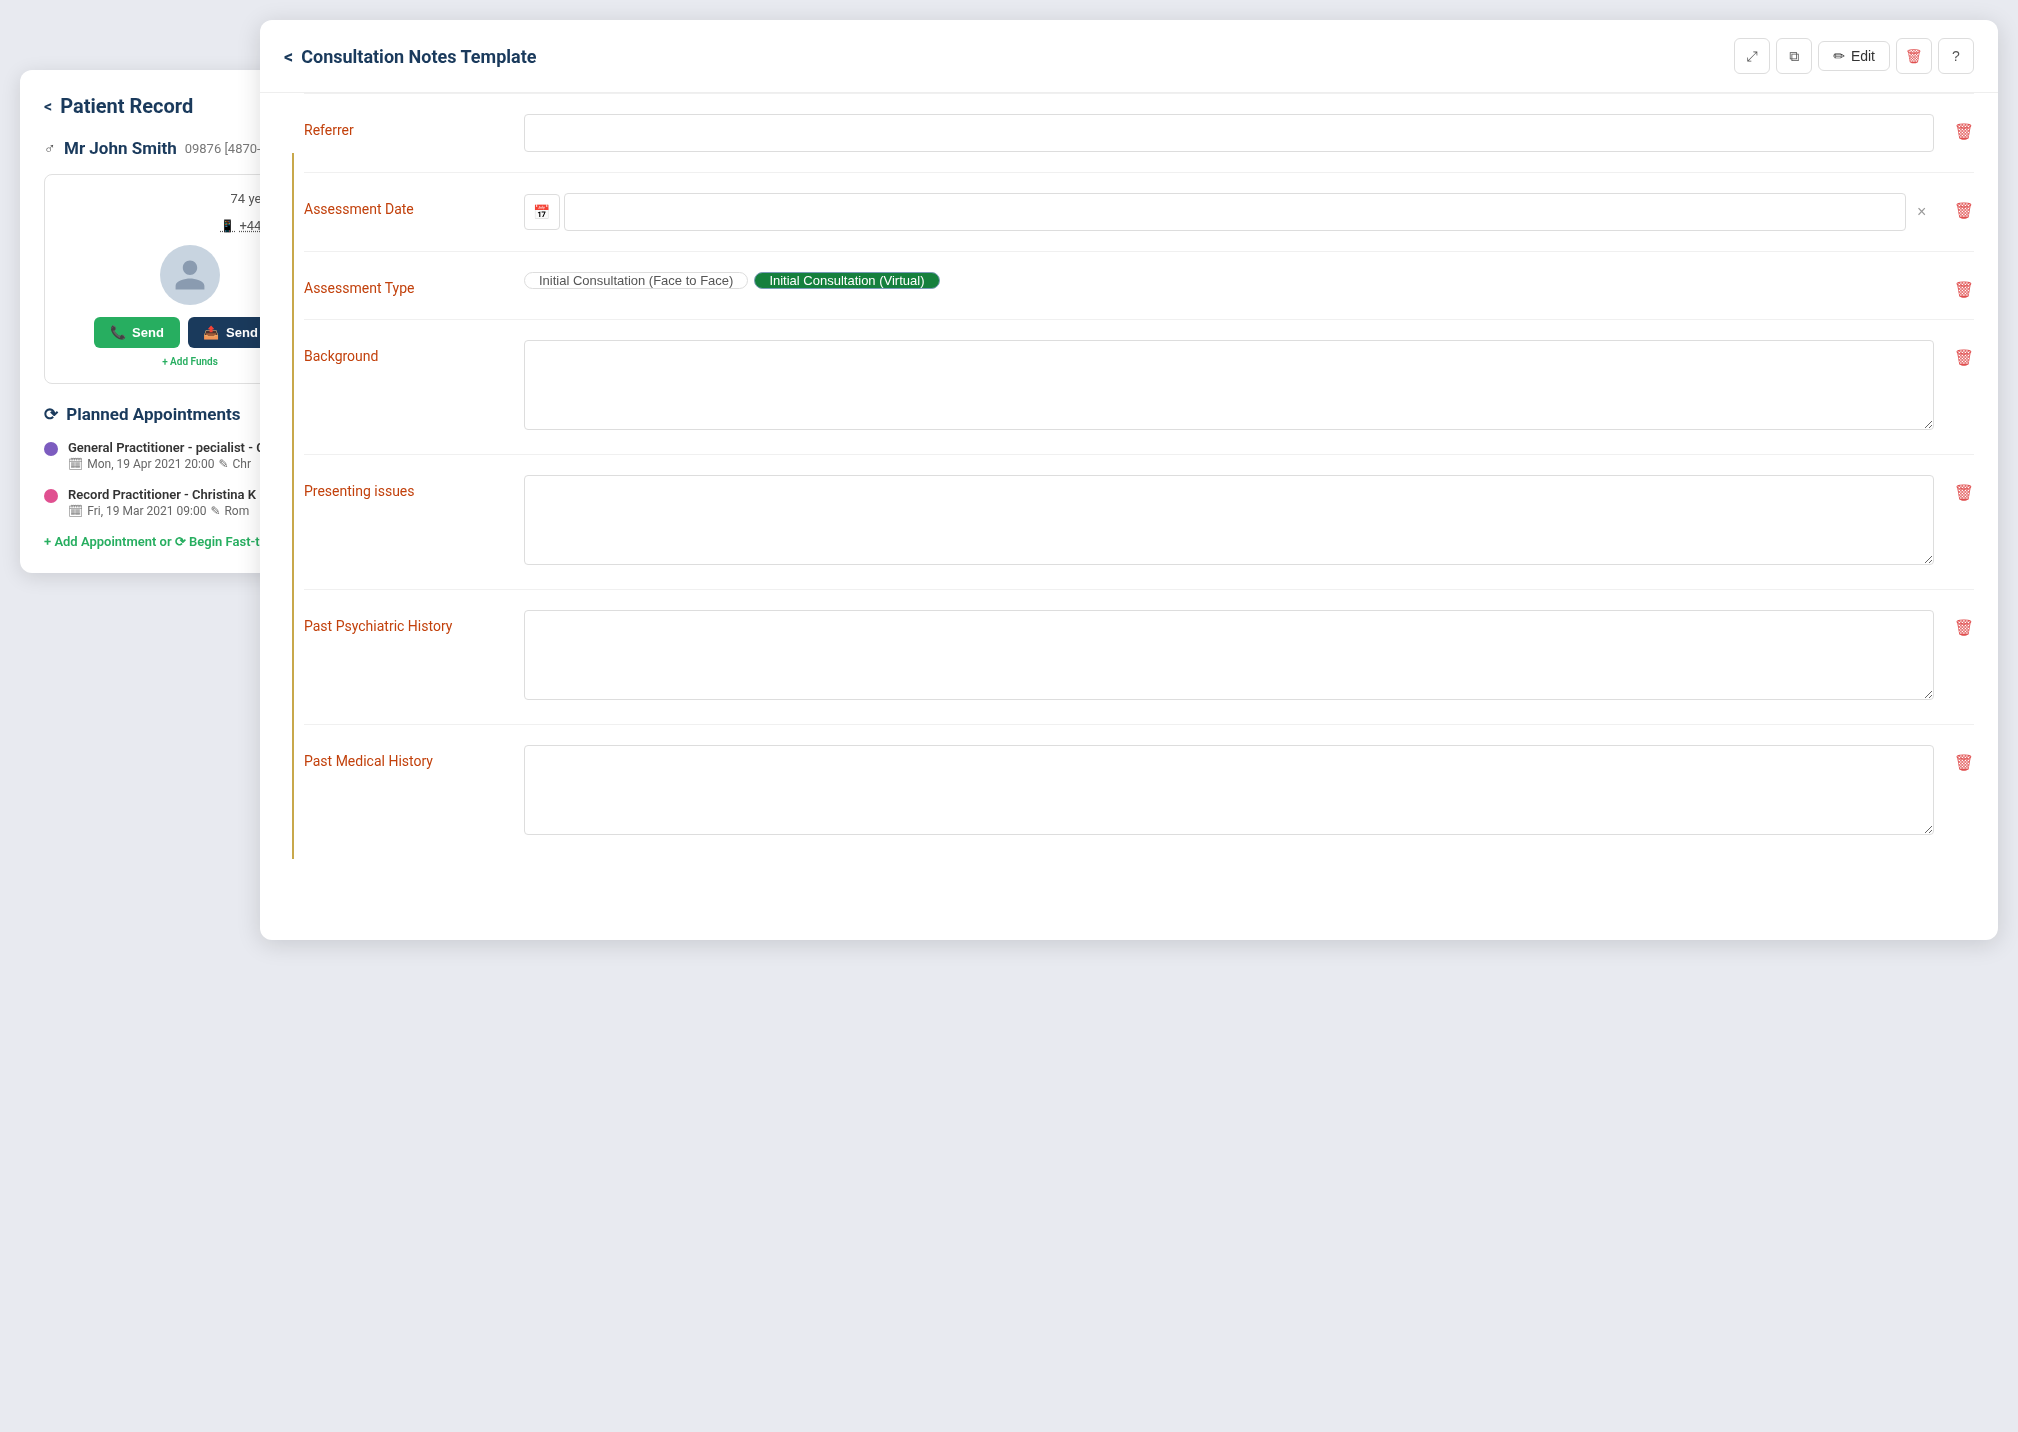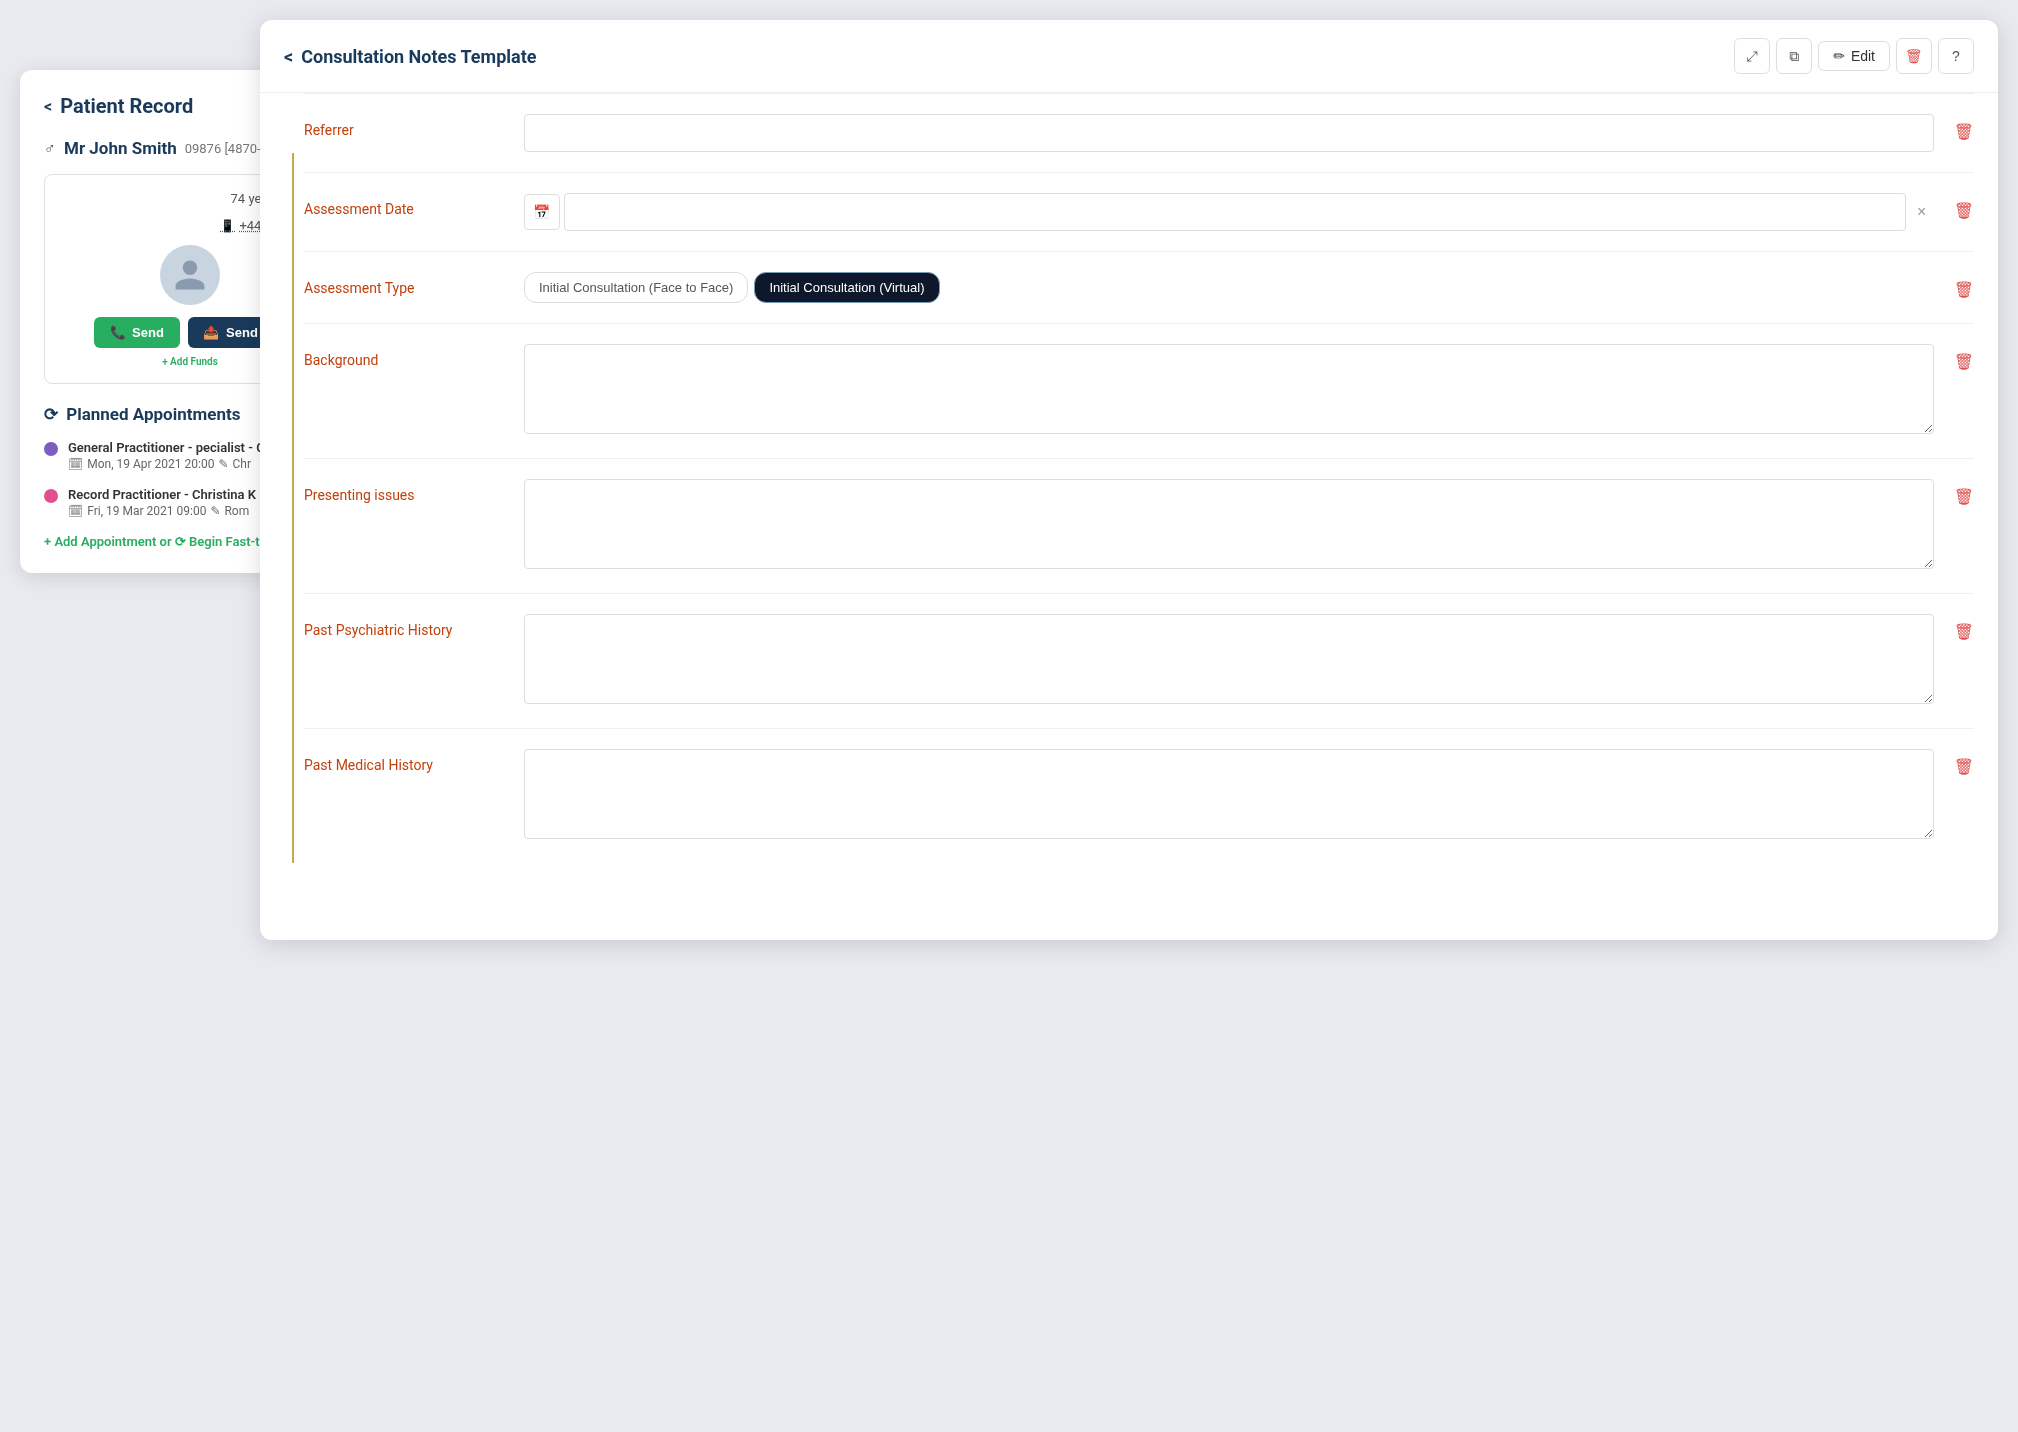--- a/index.html
+++ b/index.html
@@ -382,31 +382,31 @@
       justify-content: center;
     }
 
     .assessment-type-options {
       display: flex;
       gap: 6px;
       flex-wrap: wrap;
     }
 
     .type-option {
-      padding: 7px 14px;
+      padding: 0 14px;
       border: 1px solid #ddd;
       border-radius: 12px;
       font-size: 13px;
       cursor: pointer;
       background: #fff;
       color: #555;
     }
 
     .type-option.selected {
-      background: #0f172a;
+      background: #15803d;
       color: #fff;
       border-color: #7a9bb8;
     }
 
     .textarea-field {
       width: 100%;
       height: 90px;
       border: 1px solid #ddd;
       border-radius: 4px;
       padding: 8px 10px;

